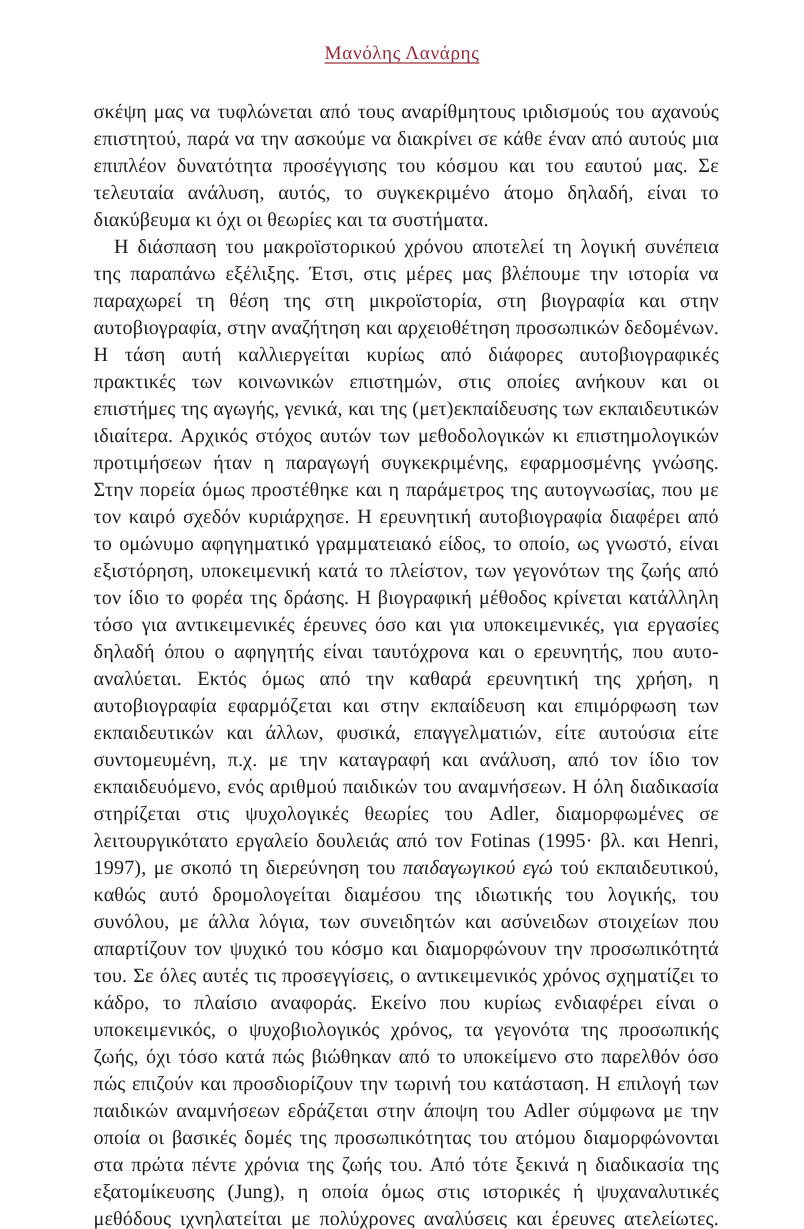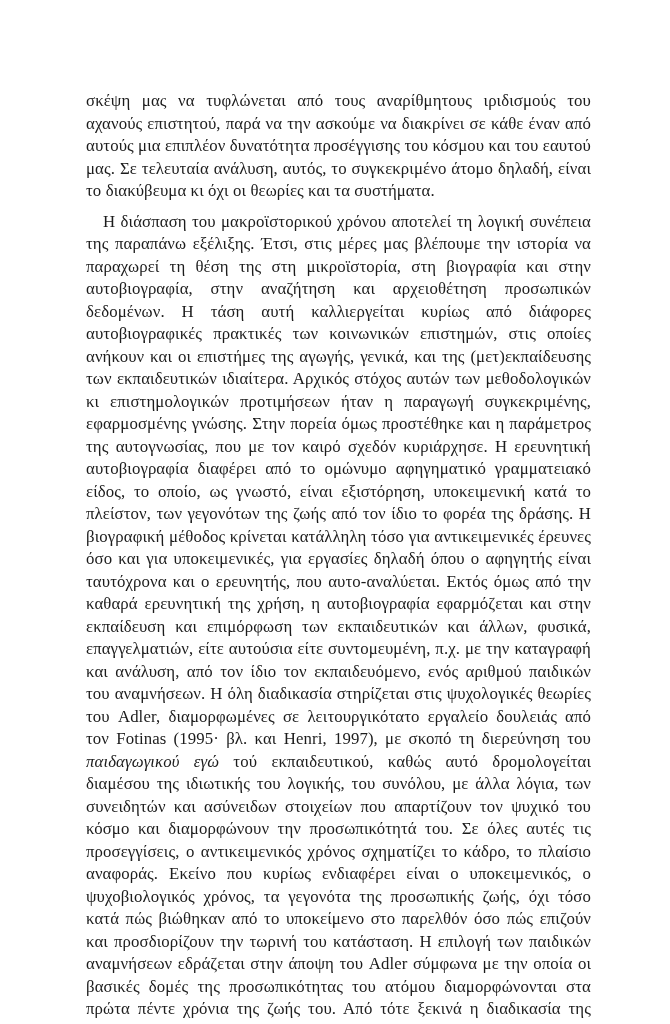--- a/index.html
+++ b/index.html
@@ -32,21 +32,21 @@
     position: absolute;
     top: 82px;
     left: 78px;
     width: 521px;
     font-size: 16.8px;
     line-height: 22.5px;
     text-align: justify;
     letter-spacing: 0.1px;
   }
   .body-text p {
-    margin: 8px;
+    margin: 0;
     padding: 0;
   }
   .body-text p.indent {
     text-indent: 17px;
   }
   .body-text em {
   }
   .page-number {
     position: absolute;
     bottom: 22px;
@@ -55,20 +55,21 @@
     text-align: center;
     font-size: 15px;
     color: var(--accent2, #a93443);
   }
 </style>
 </head>
 <body>
 
 <div class="page" style="--bg: #ffffff; --text: #1c1c1c; --accent: #962a38; --accent2: #a93443;">
 
+  <div class="running-header">Μανόλης Λανάρης</div>
 
   <div class="body-text">
     <p class="no-indent">
       <span>σκέψη μας να τυφλώνεται από τους αναρίθμητους ιριδισμούς του αχανούς επιστητού, παρά να την ασκούμε να διακρίνει σε κάθε έναν από αυτούς μια επιπλέον δυνατότητα προσέγγισης του κόσμου και του εαυτού μας. Σε τελευταία ανάλυση, αυτός, το συγκεκριμένο άτομο δηλαδή, είναι το διακύβευμα κι όχι οι θεωρίες και τα συστήματα.</span>
     </p>
     <p class="indent">
       <span>Η διάσπαση του μακροϊστορικού χρόνου αποτελεί τη λογική συνέπεια της παραπάνω εξέλιξης. Έτσι, στις μέρες μας βλέπουμε την ιστορία να παραχωρεί τη θέση της στη μικροϊστορία, στη βιογραφία και στην αυτοβιογραφία, στην αναζήτηση και αρχειοθέτηση προσωπικών δεδομένων. Η τάση αυτή καλλιεργείται κυρίως από διάφορες αυτοβιογραφικές πρακτικές των κοινωνικών επιστημών, στις οποίες ανήκουν και οι επιστήμες της αγωγής, γενικά, και της (μετ)εκπαίδευσης των εκπαιδευτικών ιδιαίτερα. Αρχικός στόχος αυτών των μεθοδολογικών κι επιστημολογικών προτιμήσεων ήταν η παραγωγή συγκεκριμένης, εφαρμοσμένης γνώσης. Στην πορεία όμως προστέθηκε και η παράμετρος της αυτογνωσίας, που με τον καιρό σχεδόν κυριάρχησε. Η ερευνητική αυτοβιογραφία διαφέρει από το ομώνυμο αφηγηματικό γραμματειακό είδος, το οποίο, ως γνωστό, είναι εξιστόρηση, υποκειμενική κατά το πλείστον, των γεγονότων της ζωής από τον ίδιο το φορέα της δράσης. Η βιογραφική μέθοδος κρίνεται κατάλληλη τόσο για αντικειμενικές έρευνες όσο και για υποκειμενικές, για εργασίες δηλαδή όπου ο αφηγητής είναι ταυτόχρονα και ο ερευνητής, που αυτο-αναλύεται. Εκτός όμως από την καθαρά ερευνητική της χρήση, η αυτοβιογραφία εφαρμόζεται και στην εκπαίδευση και επιμόρφωση των εκπαιδευτικών και άλλων, φυσικά, επαγγελματιών, είτε αυτούσια είτε συντομευμένη, π.χ. με την καταγραφή και ανάλυση, από τον ίδιο τον εκπαιδευόμενο, ενός αριθμού παιδικών του αναμνήσεων. Η όλη διαδικασία στηρίζεται στις ψυχολογικές θεωρίες του Adler, διαμορφωμένες σε λειτουργικότατο εργαλείο δουλειάς από τον Fotinas (1995· βλ. και Henri, 1997), με σκοπό τη διερεύνηση του </span><em>παιδαγωγικού εγώ</em><span> τού εκπαιδευτικού, καθώς αυτό δρομολογείται διαμέσου της ιδιωτικής του λογικής, του συνόλου, με άλλα λόγια, των συνειδητών και ασύνειδων στοιχείων που απαρτίζουν τον ψυχικό του κόσμο και διαμορφώνουν την προσωπικότητά του. Σε όλες αυτές τις προσεγγίσεις, ο αντικειμενικός χρόνος σχηματίζει το κάδρο, το πλαίσιο αναφοράς. Εκείνο που κυρίως ενδιαφέρει είναι ο υποκειμενικός, ο ψυχοβιολογικός χρόνος, τα γεγονότα της προσωπικής ζωής, όχι τόσο κατά πώς βιώθηκαν από το υποκείμενο στο παρελθόν όσο πώς επιζούν και προσδιορίζουν την τωρινή του κατάσταση. Η επιλογή των παιδικών αναμνήσεων εδράζεται στην άποψη του Adler σύμφωνα με την οποία οι βασικές δομές της προσωπικότητας του ατόμου διαμορφώνονται στα πρώτα πέντε χρόνια της ζωής του. Από τότε ξεκινά η διαδικασία της εξατομίκευσης (Jung), η οποία όμως στις ιστορικές ή ψυχαναλυτικές μεθόδους ιχνηλατείται με πολύχρονες αναλύσεις και έρευνες ατελείωτες. Αξίζει, πάντως, να τονισθεί ότι αυτές οι βραχυχρόνιες</span>
     </p>
   </div>
 

